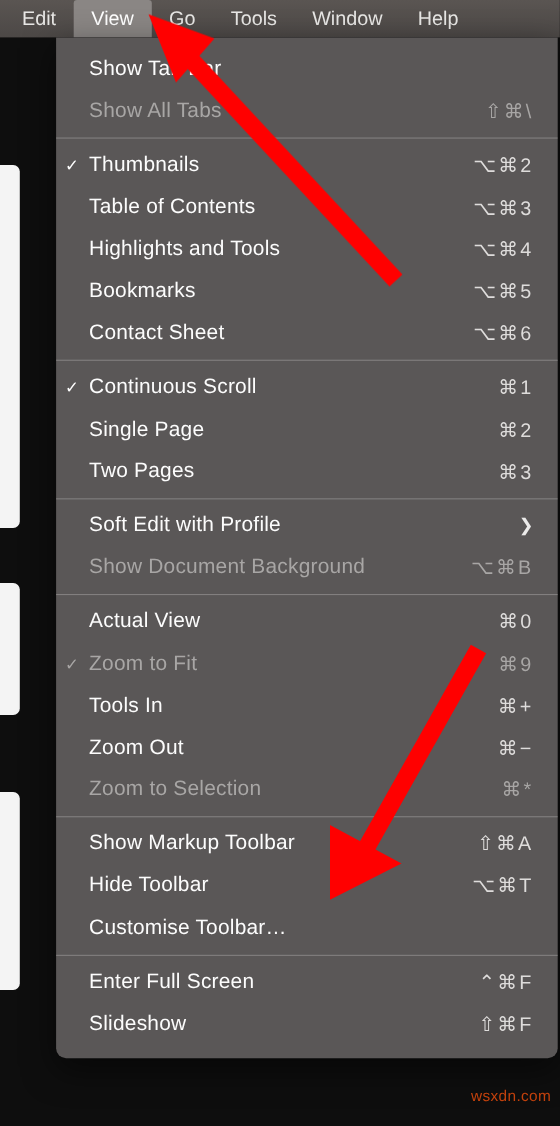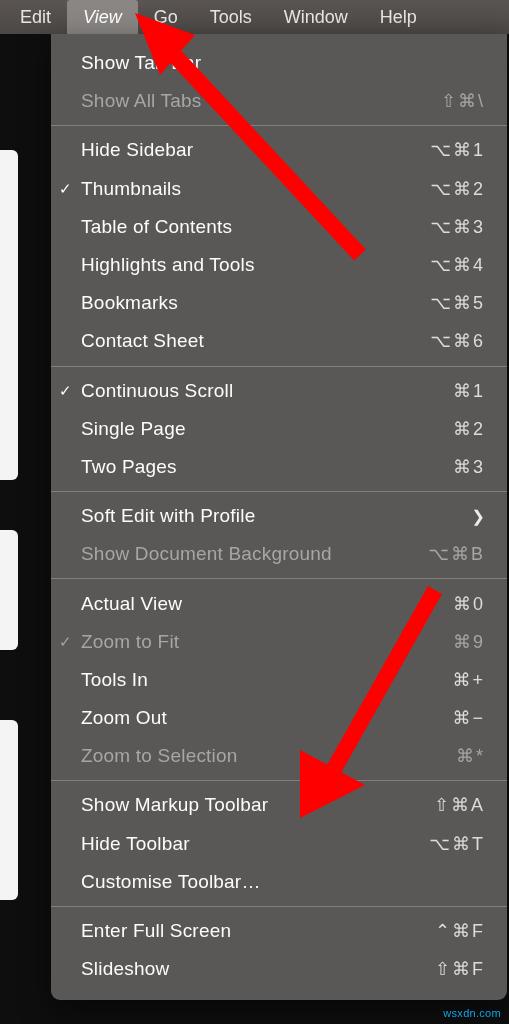--- a/index.html
+++ b/index.html
@@ -1,34 +1,34 @@
 <!DOCTYPE html>
 <html><head>
 <meta charset="utf-8">
 <style>
   * { margin:0; padding:0; box-sizing:border-box; }
   html, body { width:509px; height:1024px; overflow:hidden; font-family:-apple-system,"Helvetica Neue",Arial,sans-serif; }
   body { background:#0e0e0e; position:relative; }
   .menubar { height:34px; background:linear-gradient(#5a5552,#4c4846); display:flex; align-items:center; color:#e8e7e5; font-size:18px; font-weight:400; padding:0 4px; }
   .menubar .mbitem { padding:0 16px; height:100%; display:flex; align-items:center; cursor:default; }
-  .menubar .mbitem.active { background:#8a8684; color:#fff; border-radius:3px 3px 0 0;font-style:italic; }
+  .menubar .mbitem.active { background:#8a8684; color:#fff; border-radius:3px 3px 0 0; }
   .dropdown { position:absolute; left:51px; top:34px; width:456px; background:rgba(95,92,92,0.95); backdrop-filter:blur(10px); border-radius:0 0 9px 9px; box-shadow:0 10px 30px rgba(0,0,0,0.5); padding:10px 0 12px 0; display:flex; flex-direction:column; }
   .mrow { display:flex; align-items:center; height:38.2px; padding:0 22px 0 30px; position:relative; cursor:default; }
   .mrow .check { position:absolute; left:8px; color:#fff; font-size:15px; }
   .mrow .label { flex:1; color:#fcfcfc; font-size:19px; font-weight:400; letter-spacing:0.2px; }
   .mrow .sc { color:#dedcdb; font-size:18px; font-family:-apple-system,"Helvetica Neue",Arial; letter-spacing:2px; text-align:right; }
   .mrow .chev { color:#ecebea; font-size:16px; }
   .mrow.disabled .label, .mrow.disabled .sc, .mrow.disabled .check { color:#a8a6a5; }
   .sep { height:1px; background:rgba(180,178,177,0.45); margin:5px 0 5px 0; }
   .sidebar-bits { position:absolute; left:0; top:100px; width:18px; height:900px; }
   .sidebar-bits .e { position:absolute; left:0; width:18px; background:#f4f4f4; border-radius:0 6px 6px 0; }
   .e1 { top:50px; height:330px; }
   .e2 { top:430px; height:120px; }
   .e3 { top:620px; height:180px; }
-  .watermark { position:absolute; right:8px; bottom:5px; font-size:11px; color:#0ea5e9; letter-spacing:0.3px; }
+  .watermark { position:absolute; right:8px; bottom:20px; font-size:14px; color:#c2410c; letter-spacing:0.3px; }
   
   .arrow { position:absolute; pointer-events:none; }
   .arrow-line { stroke:#ff0000; stroke-width:16; fill:none; }
   .arrow-head { fill:#ff0000; }
 </style>
 </head>
 <body>
 
 <div class="menubar" id="menubar">
     <div class="mbitem">Edit</div>
@@ -47,24 +47,20 @@
 
 <div class="dropdown" id="dropdown">
     <div class="mrow">
       <span class="label">Show Tab Bar</span>
     </div>
     <div class="mrow disabled">
       <span class="label">Show All Tabs</span>
       <span class="sc">⇧⌘\</span>
     </div>
     <div class="sep"></div>
-    <div class="mrow">
-      <span class="label">Hide Sidebar</span>
-      <span class="sc">⌥⌘1</span>
-    </div>
     <div class="mrow">
       <span class="check">✓</span>
       <span class="label">Thumbnails</span>
       <span class="sc">⌥⌘2</span>
     </div>
     <div class="mrow">
       <span class="label">Table of Contents</span>
       <span class="sc">⌥⌘3</span>
     </div>
     <div class="mrow">

